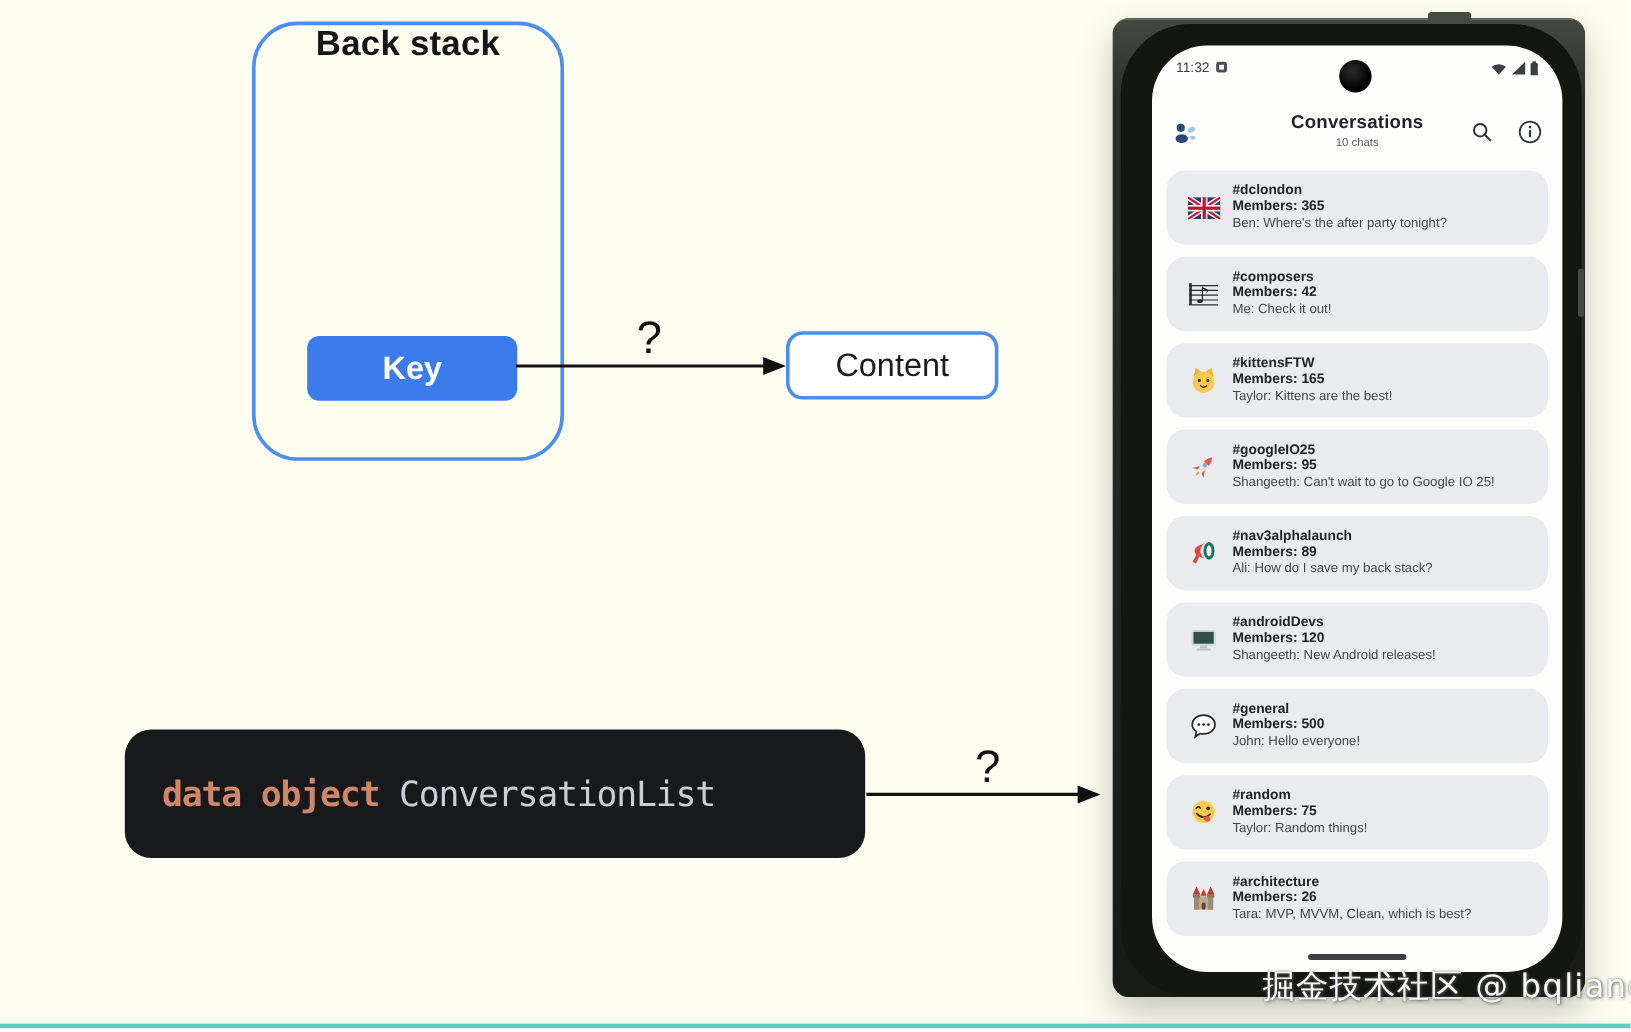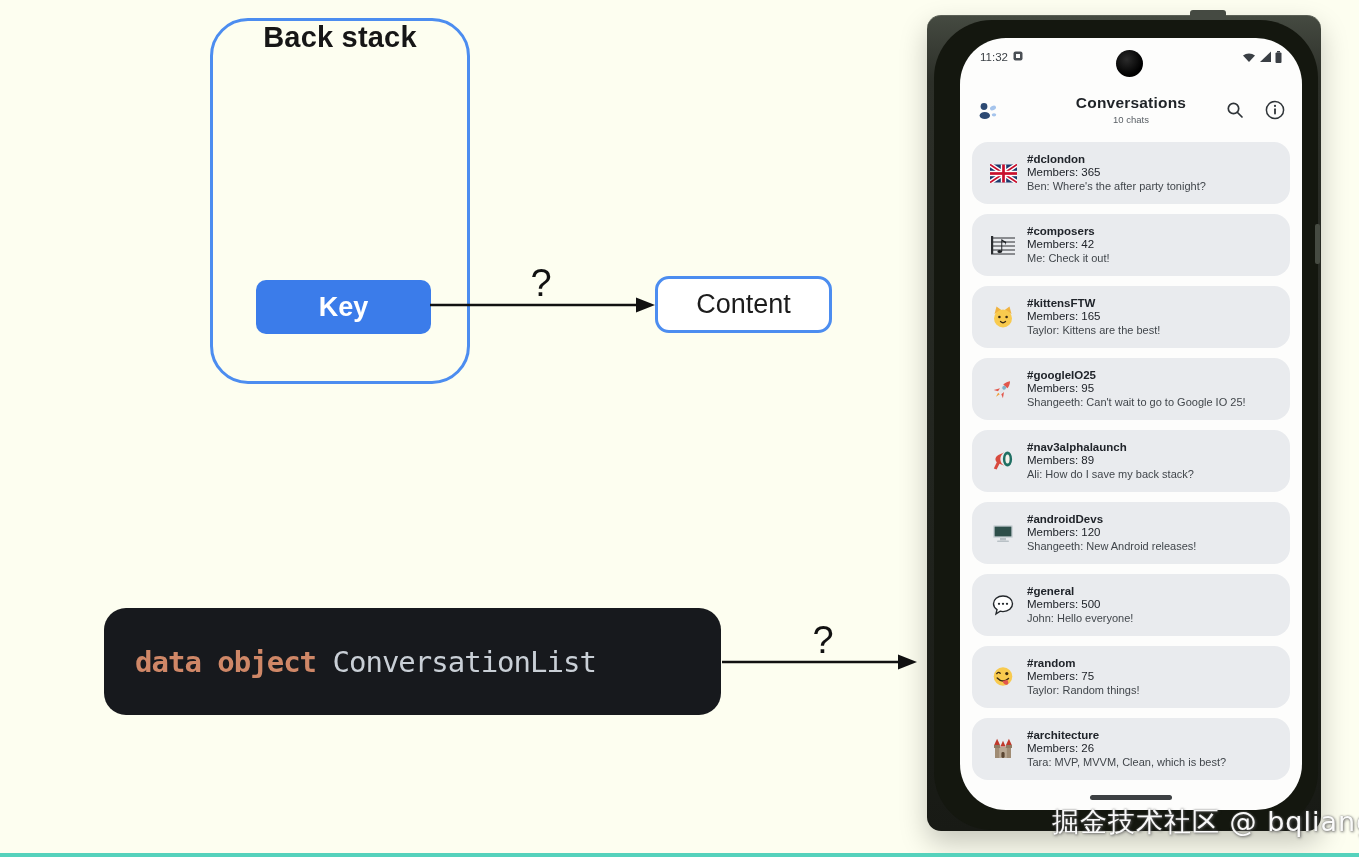--- a/index.html
+++ b/index.html
@@ -55,21 +55,21 @@
   .search-btn { position:absolute; right:58px; top:9px; }
   .info-btn { position:absolute; right:17px; top:8px; }
 
   .conv-list { position:absolute; left:0; top:104px; width:100%; padding:0 12px;
     display:flex; flex-direction:column; gap:10px; }
   .card { width:100%; height:62px; background:#E9EBEE; border-radius:16px;
     display:flex; align-items:center; padding-left:15px; }
   .card-icon { width:32px; display:flex; align-items:center; justify-content:center; flex:0 0 32px; }
   .card-text { margin-left:8px; line-height:13.5px; }
   .card-title { font-size:11.5px; font-weight:700; color:#20242a; }
-  .card-members { font-size:11.5px; font-weight:400; color:#20242a; }
+  .card-members { font-size:11.5px; font-weight:700; color:#20242a; }
   .card-msg { font-size:11px; font-weight:400; color:#41464b; }
   .home-indicator { position:absolute; left:130px; top:757px; width:82px; height:5px; border-radius:3px; background:#3d4043; }
 
   
   .watermark { position:absolute; left:1052px; top:804px; z-index:5; font-family:"DejaVu Sans", sans-serif;
     font-size:27px; color:rgba(255,255,255,.96); letter-spacing:1px;
     text-shadow:0 0 2px rgba(110,110,110,.9), 1px 1px 3px rgba(90,90,90,.8); white-space:nowrap; }
   .bottom-teal { position:absolute; left:0; bottom:3px; width:100%; height:4px; background:#55D2BC; }
   .bottom-white { position:absolute; left:0; bottom:0; width:100%; height:3px; background:#ffffff; }
 </style>

